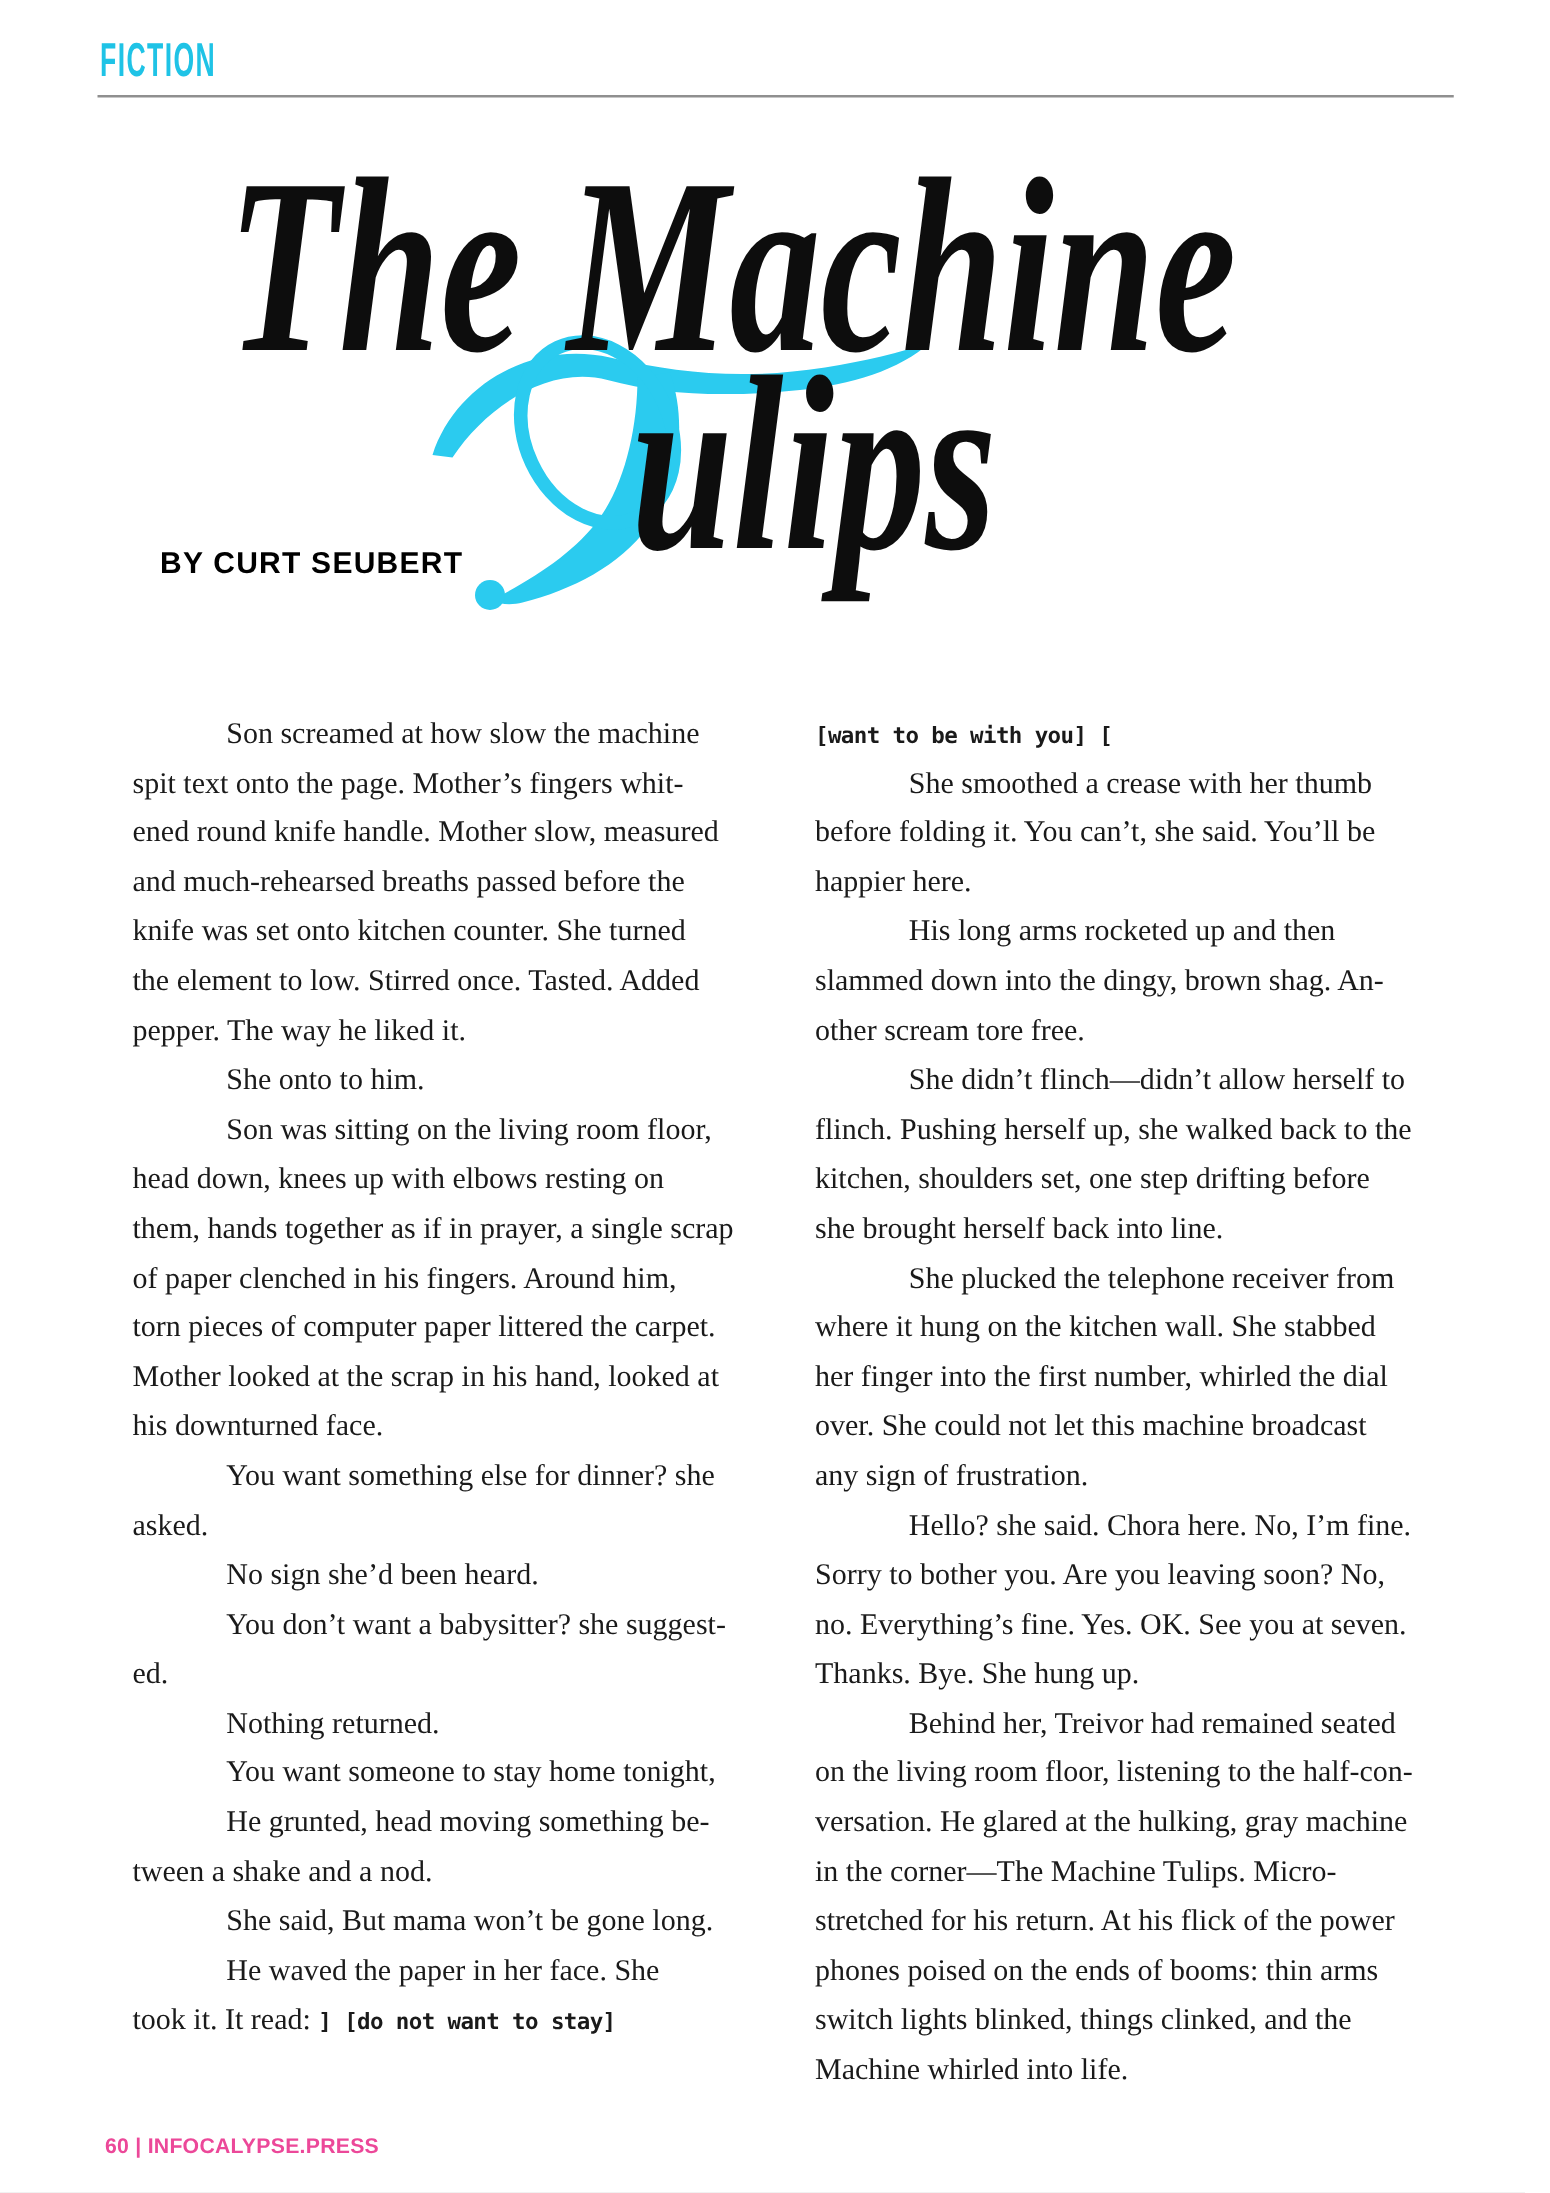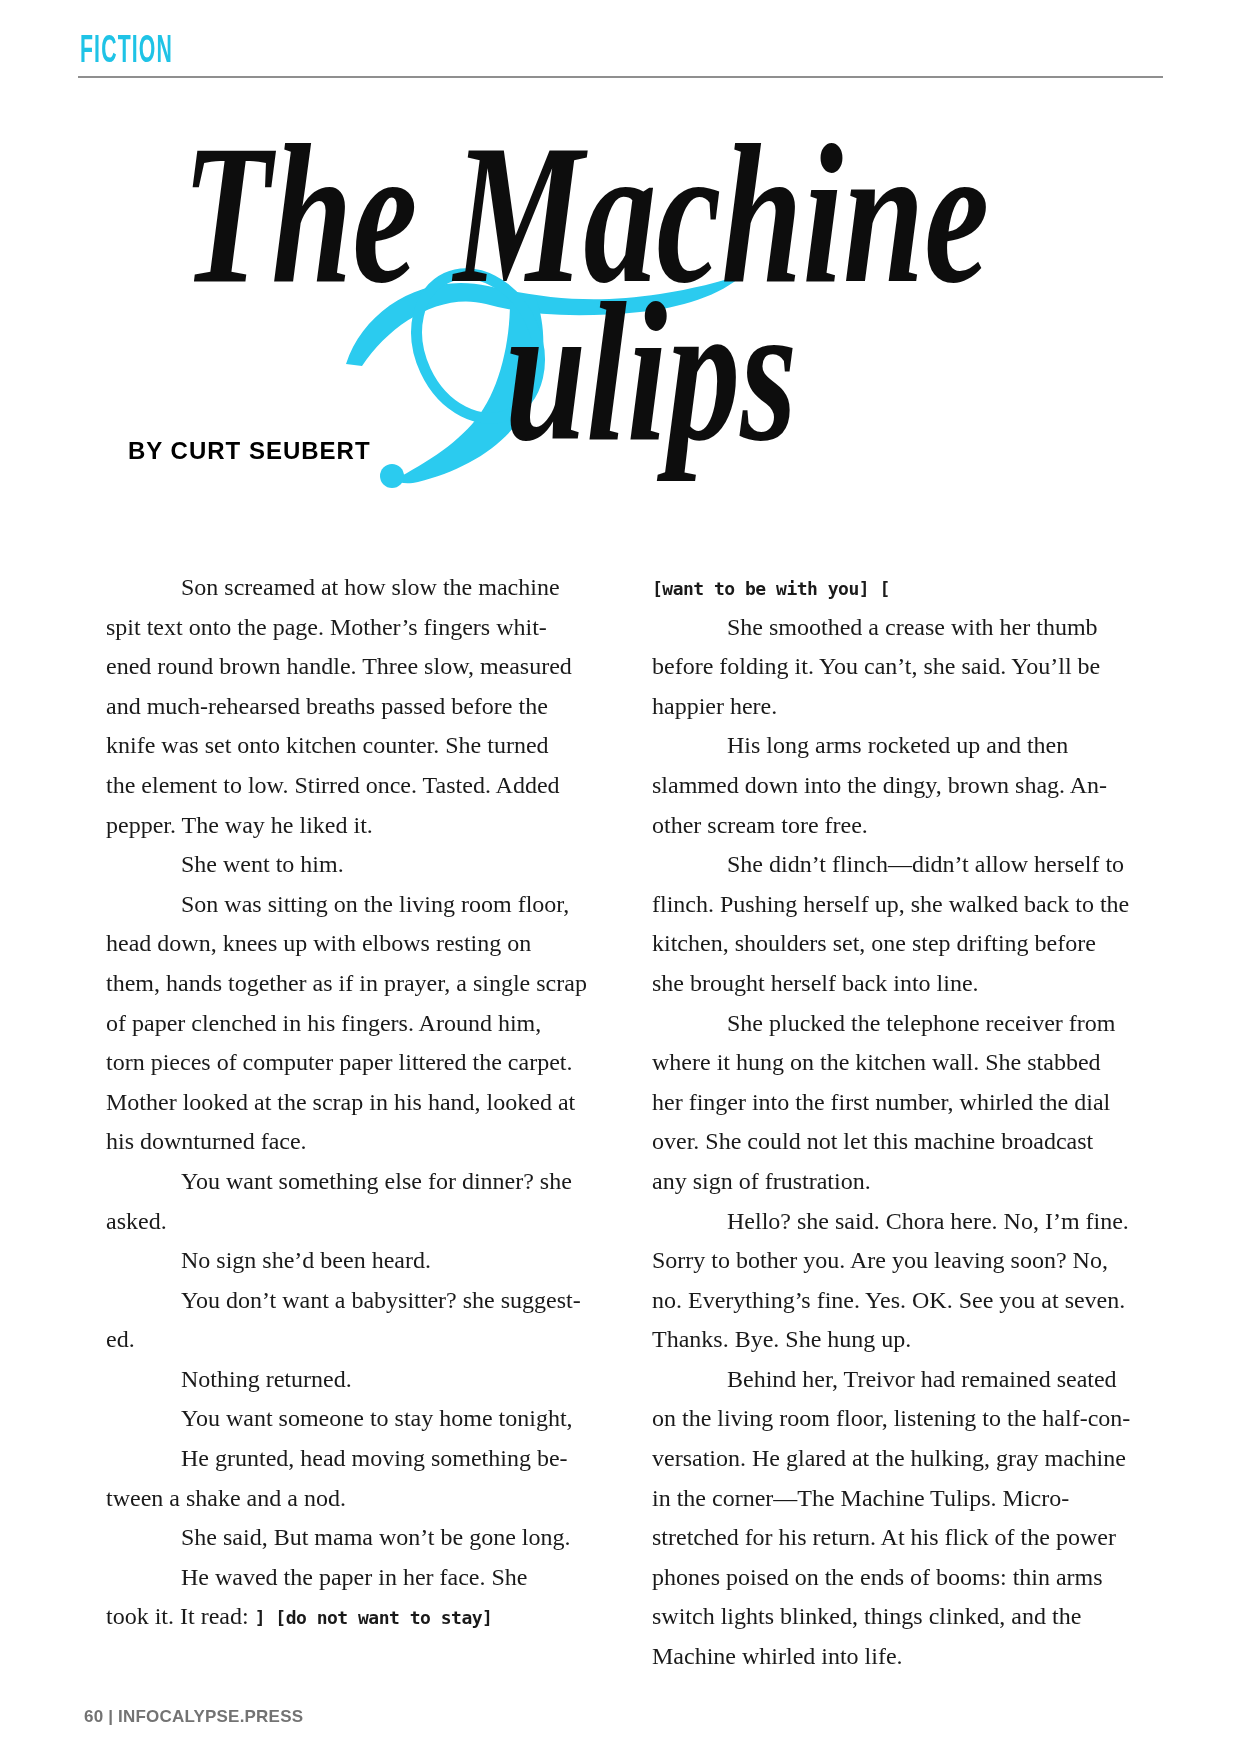--- a/index.html
+++ b/index.html
@@ -46,21 +46,21 @@
   .line{white-space:nowrap;height:39.6px;}
   .line.indent{padding-left:75px;}
   .mono{
     font-family:"DejaVu Sans Mono", monospace;font-weight:bold;
     font-size:18px;letter-spacing:-0.5px;
   }
   
   #footer{
     position:absolute;left:84px;top:1706px;
     font-family:"Liberation Sans", sans-serif;font-weight:bold;
-    font-size:17px;line-height:1.3;color:#737373;letter-spacing:0.2px;
+    font-size:17px;line-height:1.3;color:#ec4899;letter-spacing:0.2px;
     white-space:nowrap;
   }
 </style>
 </head>
 <body>
 
 <div id="page">
 
   <div id="section-label">FICTION</div>
   <div id="head-rule"></div>
@@ -88,26 +88,26 @@
     <ellipse cx="138" cy="100" rx="58" ry="75" transform="rotate(-25 138 100)" fill="none" stroke="#2bcbef" stroke-width="11"></ellipse>
   </svg>
 
   <div id="title-line1" class="title-line">The Machine</div>
   <div id="title-line2" class="title-line">ulips</div>
   <div id="byline">BY CURT SEUBERT</div>
 
   <div id="col-left" class="column">
       <div class="line indent"><span>Son screamed at how slow the machine</span></div>
       <div class="line"><span>spit text onto the page. Mother’s fingers whit-</span></div>
-      <div class="line"><span>ened round brown handle. Three slow, measured</span></div>
+      <div class="line"><span>ened round knife handle. Mother slow, measured</span></div>
       <div class="line"><span>and much-rehearsed breaths passed before the</span></div>
       <div class="line"><span>knife was set onto kitchen counter. She turned</span></div>
       <div class="line"><span>the element to low. Stirred once. Tasted. Added</span></div>
       <div class="line"><span>pepper. The way he liked it.</span></div>
-      <div class="line indent"><span>She went to him.</span></div>
+      <div class="line indent"><span>She onto to him.</span></div>
       <div class="line indent"><span>Son was sitting on the living room floor,</span></div>
       <div class="line"><span>head down, knees up with elbows resting on</span></div>
       <div class="line"><span>them, hands together as if in prayer, a single scrap</span></div>
       <div class="line"><span>of paper clenched in his fingers. Around him,</span></div>
       <div class="line"><span>torn pieces of computer paper littered the carpet.</span></div>
       <div class="line"><span>Mother looked at the scrap in his hand, looked at</span></div>
       <div class="line"><span>his downturned face.</span></div>
       <div class="line indent"><span>You want something else for dinner? she</span></div>
       <div class="line"><span>asked.</span></div>
       <div class="line indent"><span>No sign she’d been heard.</span></div>

